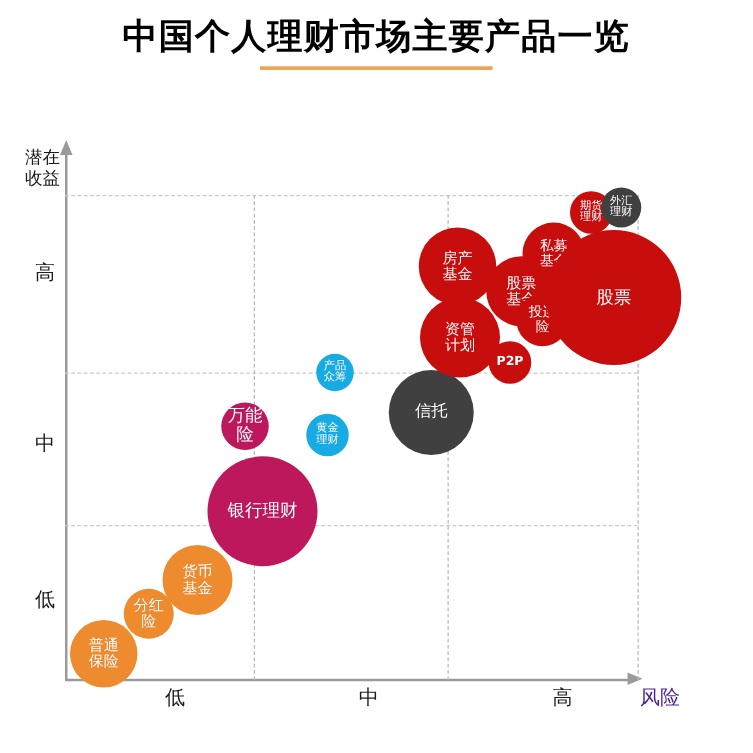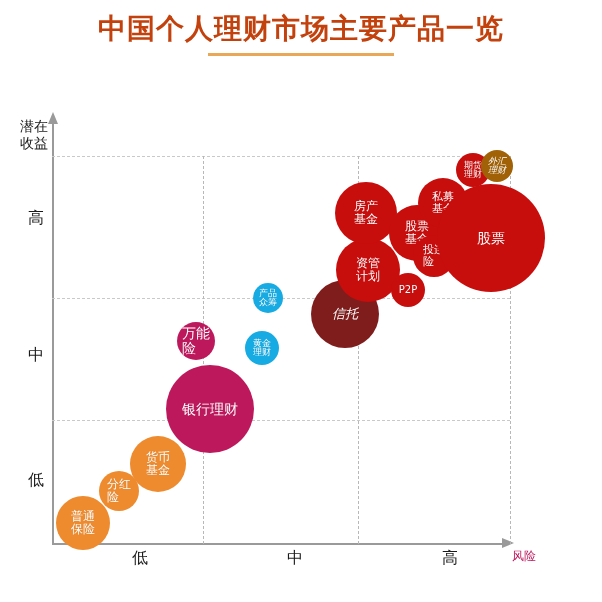--- a/index.html
+++ b/index.html
@@ -22,21 +22,21 @@
   #title-block {
     position: absolute;
     left: 0;
     top: 12px;
     width: 602px;
     text-align: center;
   }
   #chart-title {
     font-size: 28px;
     font-weight: bold;
-    color: #c2410c;
+    color: #000000;
     letter-spacing: 1px;
     line-height: 34px;
     white-space: nowrap;
   }
   #title-rule {
     margin: 7px auto 0 auto;
     width: 186px;
     height: 3px;
     background: #E8A857;
   }
@@ -117,35 +117,35 @@
     font-size: 14px;
     color: #1a1a1a;
     line-height: 17px;
     text-align: right;
     width: 40px;
   }
   #x-axis-title {
     position: absolute;
     left: 512px;
     top: 548px;
-    font-size: 12px;
-    color: #be185d;
+    font-size: 16px;
+    color: #4c1d95;
     white-space: nowrap;
   }
 
   
   .bubble {
     position: absolute;
     border-radius: 50%;
     display: flex;
     align-items: center;
     justify-content: center;
     box-sizing: border-box;
     color: #ffffff;
-    text-align: left;
+    text-align: center;
     line-height: 1.05;
     overflow: visible;
   }
   .bubble .lbl {
     display: block;
     white-space: pre-line;
     text-shadow: 0 0 1px rgba(0,0,0,0.12);
   }
 </style>
 </head>
@@ -199,51 +199,51 @@
 险</span>
         </div>
         <div class="bubble" style="background: rgb(23, 171, 227); width: 34px; height: 34px; left: 193px; top: 213px; font-size: 9px; z-index: 15;">
           <span class="lbl">黄金
 理财</span>
         </div>
         <div class="bubble" style="background: rgb(23, 171, 227); width: 30px; height: 30px; left: 201px; top: 165px; font-size: 9px; z-index: 16;">
           <span class="lbl">产品
 众筹</span>
         </div>
-        <div class="bubble" style="background: #7f1d1d; width: 68px; height: 68px; left: 259px; top: 162px; font-size: 13px; z-index: 17; font-style: italic;">
+        <div class="bubble" style="background: #404040; width: 68px; height: 68px; left: 259px; top: 178px; font-size: 13px; z-index: 17;">
           <span class="lbl">信托</span>
         </div>
         <div class="bubble" style="background: rgb(200, 13, 13); width: 64px; height: 64px; left: 284px; top: 120px; font-size: 12px; z-index: 18;">
           <span class="lbl">资管
 计划</span>
         </div>
         <div class="bubble" style="background: rgb(200, 13, 13); width: 62px; height: 62px; left: 283px; top: 64px; font-size: 12px; z-index: 19;">
           <span class="lbl">房产
 基金</span>
         </div>
-        <div class="bubble" style="background: rgb(200, 13, 13); width: 34px; height: 34px; left: 339px; top: 155px; font-size: 10px; z-index: 20;">
+        <div class="bubble" style="background: rgb(200, 13, 13); width: 34px; height: 34px; left: 339px; top: 155px; font-size: 10px; z-index: 20; font-weight: bold;">
           <span class="lbl">P2P</span>
         </div>
         <div class="bubble" style="background: rgb(200, 13, 13); width: 56px; height: 56px; left: 337px; top: 87px; font-size: 12px; z-index: 21;">
           <span class="lbl">股票
 基金</span>
         </div>
         <div class="bubble" style="background: rgb(200, 13, 13); width: 42px; height: 42px; left: 361px; top: 117px; font-size: 11px; z-index: 22;">
           <span class="lbl">投连
 险</span>
         </div>
         <div class="bubble" style="background: rgb(200, 13, 13); width: 50px; height: 50px; left: 366px; top: 60px; font-size: 11px; z-index: 23;">
           <span class="lbl">私募
 基金</span>
         </div>
         <div class="bubble" style="background: rgb(200, 13, 13); width: 34px; height: 34px; left: 404px; top: 35px; font-size: 9px; z-index: 24;">
           <span class="lbl">期货
 理财</span>
         </div>
-        <div class="bubble" style="background: #a16207; width: 32px; height: 32px; left: 429px; top: 32px; font-size: 9px; z-index: 25; font-style: italic;">
+        <div class="bubble" style="background: #404040; width: 32px; height: 32px; left: 429px; top: 32px; font-size: 9px; z-index: 25;">
           <span class="lbl">外汇
 理财</span>
         </div>
         <div class="bubble" style="background: rgb(200, 13, 13); width: 108px; height: 108px; left: 385px; top: 66px; font-size: 14px; z-index: 26;">
           <span class="lbl">股票</span>
         </div>
       </div>
   </div>
 
   <div id="ticks">

